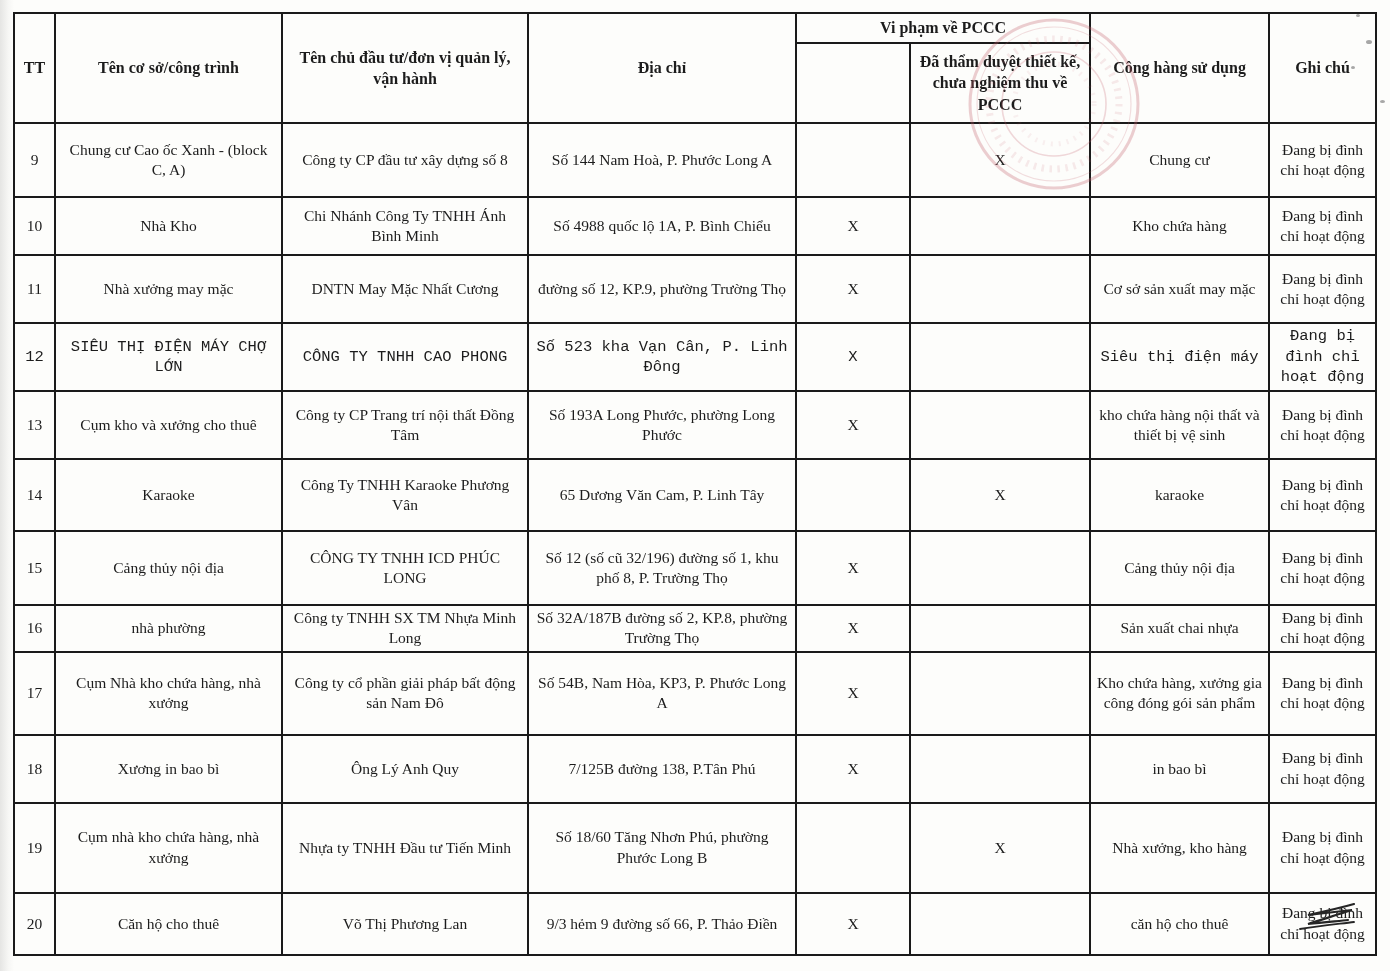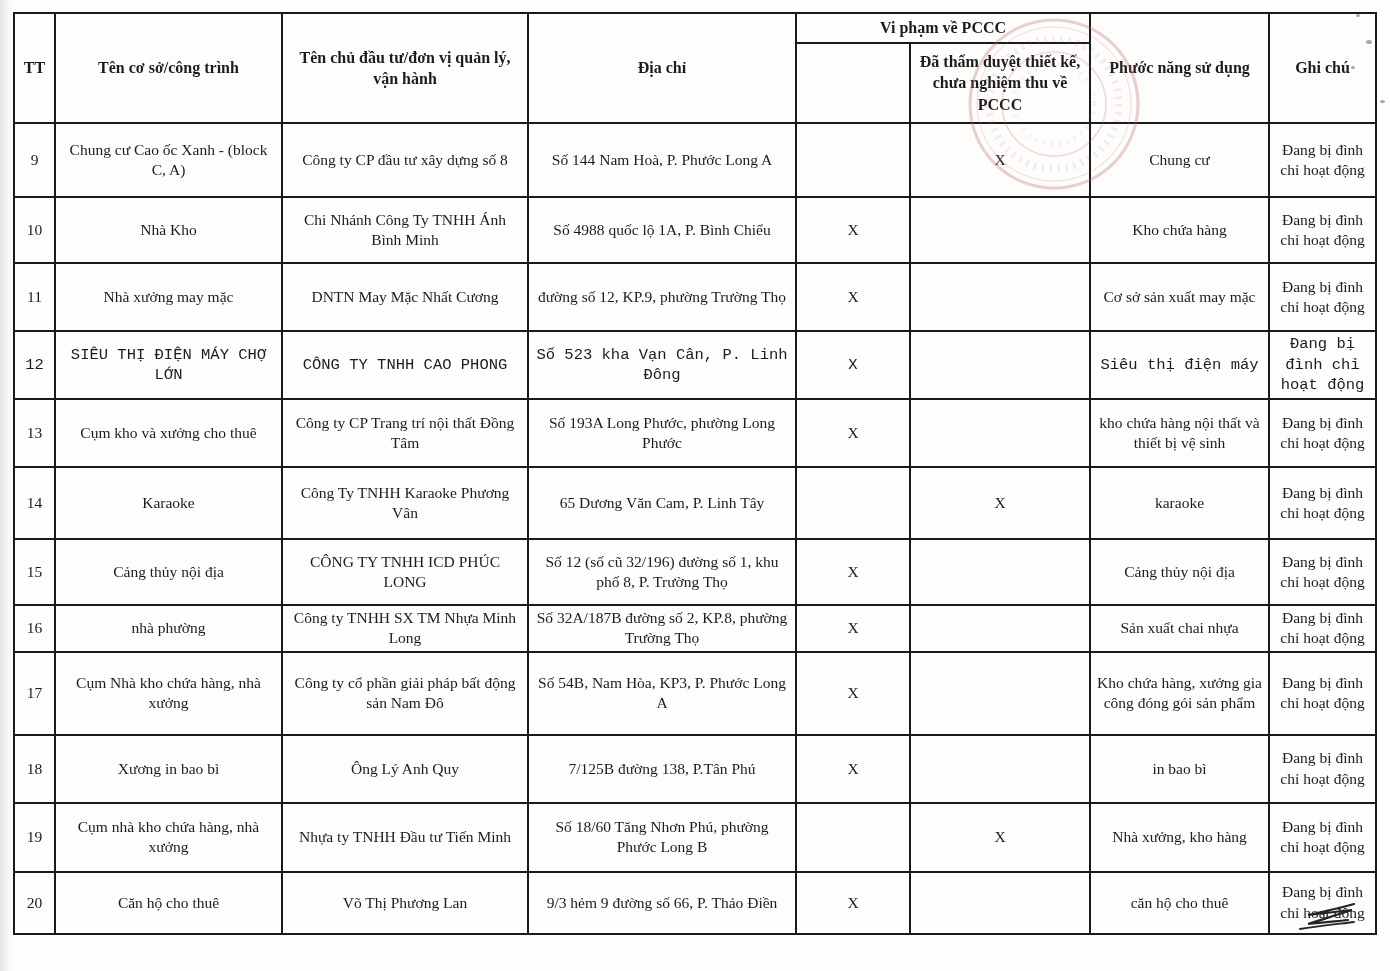--- a/index.html
+++ b/index.html
@@ -55,40 +55,40 @@
       <col style="width:179px">
       <col style="width:107px">
   </colgroup>
   <thead>
     <tr class="h1">
       <th rowspan="2">TT</th>
       <th rowspan="2">Tên cơ sở/công trình</th>
       <th rowspan="2">Tên chủ đầu tư/đơn vị quản lý, vận hành</th>
       <th rowspan="2">Địa chỉ</th>
       <th colspan="2">Vi phạm về PCCC</th>
-      <th rowspan="2">Phước năng sử dụng</th>
+      <th rowspan="2">Công hàng sử dụng</th>
       <th rowspan="2">Ghi chú</th>
     </tr>
     <tr class="h2">
       <th></th>
       <th>Đã thẩm duyệt thiết kế, chưa nghiệm thu về PCCC</th>
     </tr>
   </thead>
   <tbody>
       <tr style="height: 74px;">
         <td>9</td>
         <td>Chung cư Cao ốc Xanh - (block C, A)</td>
         <td>Công ty CP đầu tư xây dựng số 8</td>
         <td>Số 144 Nam Hoà, P. Phước Long A</td>
         <td></td>
         <td>X</td>
         <td>Chung cư</td>
         <td>Đang bị đình chỉ hoạt động</td>
       </tr>
-      <tr style="height: 66px;">
+      <tr style="height: 58px;">
         <td>10</td>
         <td>Nhà Kho</td>
         <td>Chi Nhánh Công Ty TNHH Ánh Bình Minh</td>
         <td>Số 4988 quốc lộ 1A, P. Bình Chiểu</td>
         <td>X</td>
         <td></td>
         <td>Kho chứa hàng</td>
         <td>Đang bị đình chỉ hoạt động</td>
       </tr>
       <tr style="height: 68px;">
@@ -124,21 +124,21 @@
       <tr style="height: 72px;">
         <td>14</td>
         <td>Karaoke</td>
         <td>Công Ty TNHH Karaoke Phương Vân</td>
         <td>65 Dương Văn Cam, P. Linh Tây</td>
         <td></td>
         <td>X</td>
         <td>karaoke</td>
         <td>Đang bị đình chỉ hoạt động</td>
       </tr>
-      <tr style="height: 66px;">
+      <tr style="height: 74px;">
         <td>15</td>
         <td>Cảng thủy nội địa</td>
         <td>CÔNG TY TNHH ICD PHÚC LONG</td>
         <td>Số 12 (số cũ 32/196) đường số 1, khu phố 8, P. Trường Thọ</td>
         <td>X</td>
         <td></td>
         <td>Cảng thủy nội địa</td>
         <td>Đang bị đình chỉ hoạt động</td>
       </tr>
       <tr style="height: 44px; border-radius: 12px;">
@@ -164,21 +164,21 @@
       <tr style="height: 68px;">
         <td>18</td>
         <td>Xương in bao bì</td>
         <td>Ông Lý Anh Quy</td>
         <td>7/125B đường 138, P.Tân Phú</td>
         <td>X</td>
         <td></td>
         <td>in bao bì</td>
         <td>Đang bị đình chỉ hoạt động</td>
       </tr>
-      <tr style="height: 69px;">
+      <tr style="height: 90px;">
         <td>19</td>
         <td>Cụm nhà kho chứa hàng, nhà xưởng</td>
         <td>Nhựa ty TNHH Đầu tư Tiến Minh</td>
         <td>Số 18/60 Tăng Nhơn Phú, phường Phước Long B</td>
         <td></td>
         <td>X</td>
         <td>Nhà xưởng, kho hàng</td>
         <td>Đang bị đình chỉ hoạt động</td>
       </tr>
       <tr style="height: 62px; padding-left: 12px;">

